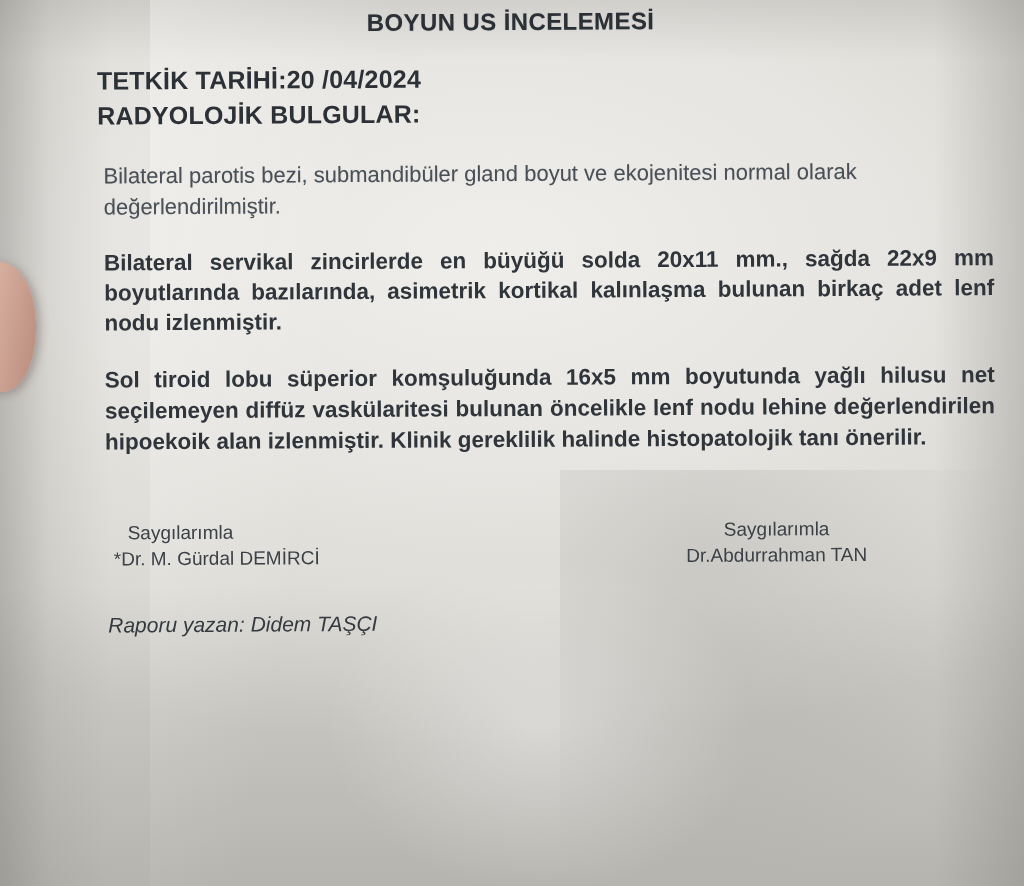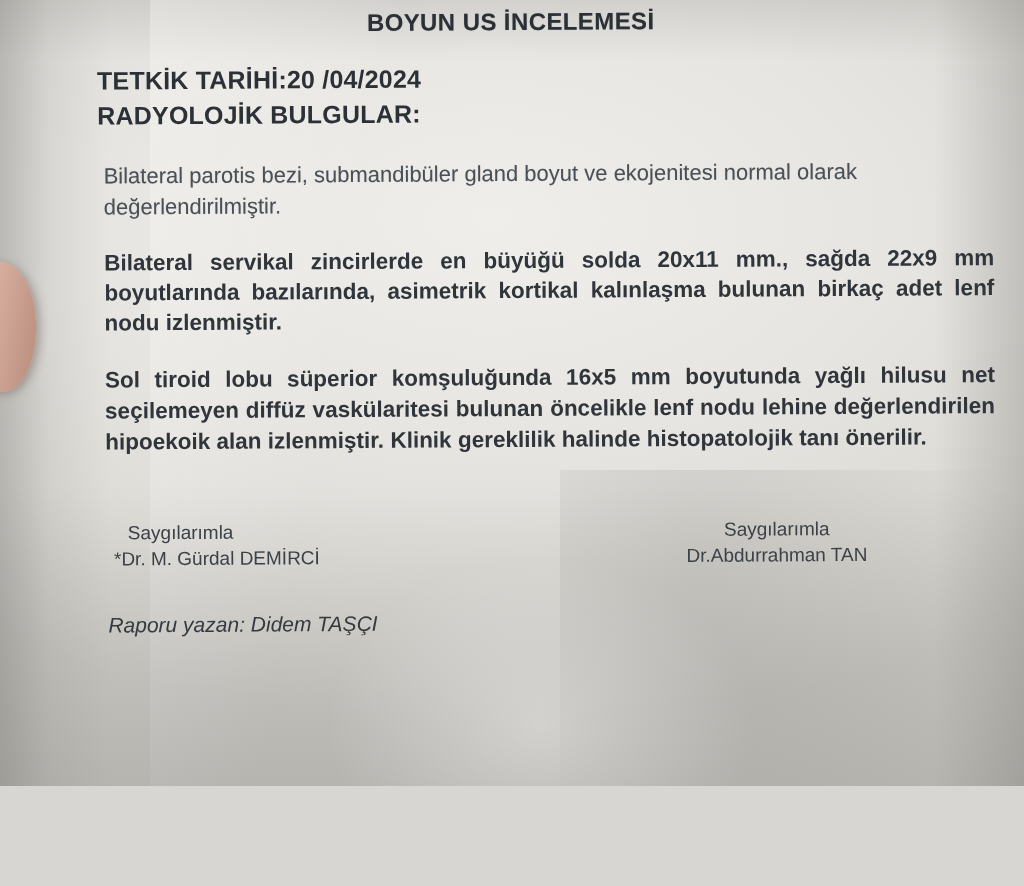--- a/index.html
+++ b/index.html
@@ -11,21 +11,21 @@
     height: 886px;
     overflow: hidden;
     background: #d8d6d2;
     font-family: "Liberation Sans", sans-serif;
   }
 
   
   .photo {
     position: relative;
     width: 1024px;
-    height: 786px;
+    height: 886px;
     background:
       radial-gradient(ellipse 900px 500px at 48% 28%, #efeeea 0%, #e7e5e1 45%, #dedcd7 72%, #d2d0cb 100%),
       linear-gradient(180deg, #e9e7e3 0%, #e4e2de 40%, #d9d7d2 78%, #cfcdc8 100%);
     overflow: hidden;
   }
   
   .shade {
     position: absolute;
     pointer-events: none;
   }

